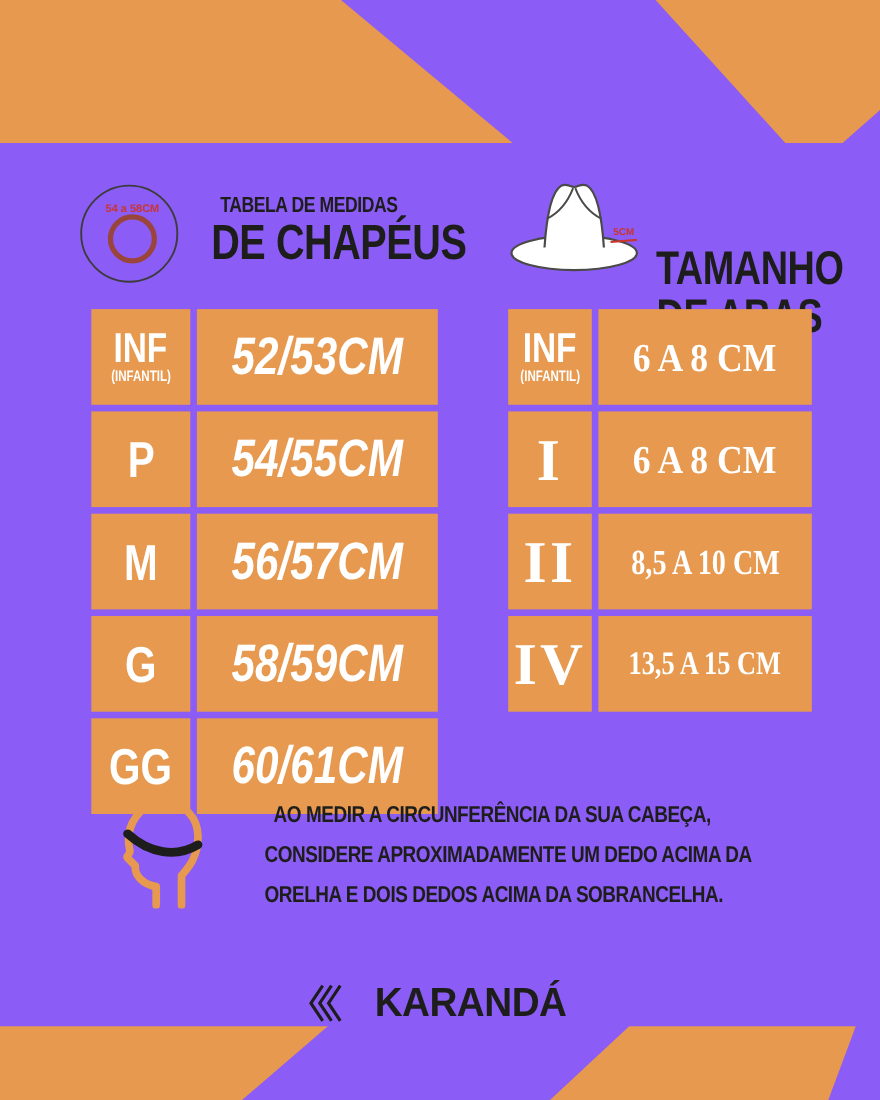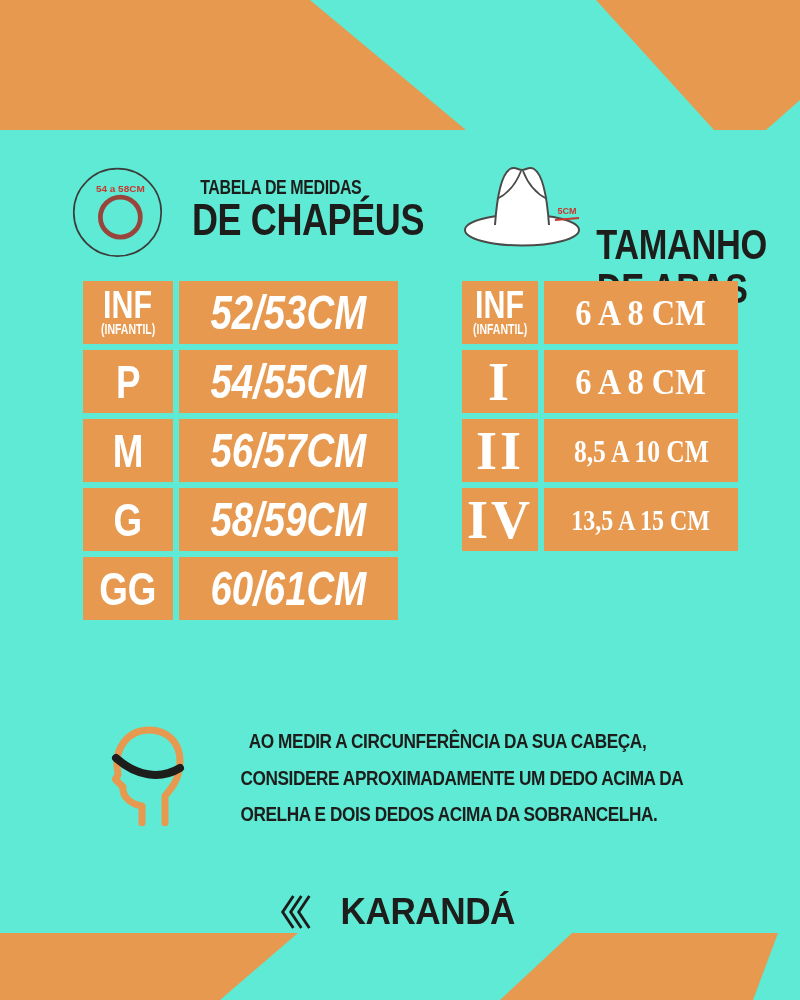--- a/index.html
+++ b/index.html
@@ -1,33 +1,33 @@
 <!DOCTYPE html>
 <html><head>
 <meta charset="utf-8">
 <style>
   html,body{margin:0;padding:0;background:#fff;}
-  .stage{position:relative;width:800px;height:1000px;background:#5eead4;overflow:hidden;
+  .stage{position:relative;width:800px;height:1000px;background:#8b5cf6;overflow:hidden;
          font-family:"Liberation Sans","DejaVu Sans",sans-serif;color:#1D1D1B;}
   svg{display:block;}
   .abs{position:absolute;}
   .cond{display:inline-block;white-space:nowrap;transform:scaleX(0.8);}
   .cond75{display:inline-block;white-space:nowrap;transform:scaleX(0.75);}
   .cond90{display:inline-block;white-space:nowrap;transform:scaleX(0.9);}
 
   
   .hdr-title{font-weight:700;letter-spacing:-0.5px;text-align:center;line-height:1.02;}
   .lt1{font-size:20px;}
   .lt2{font-size:45px;}
   .rt1{font-size:43px;}
   .rt2{font-size:43px;}
 
   
   .sizetable{position:absolute;display:flex;flex-direction:column;gap:6px;}
-  .trow{display:flex;gap:6px;height:63px;}
+  .trow{display:flex;gap:6px;height:87px;}
   .cell{background:#E6994F;display:flex;flex-direction:column;align-items:center;justify-content:center;
         color:#fff;font-weight:700;}
   .cell-label{flex:0 0 auto;}
   .ltable .cell-label{width:90px;}
   .rtable .cell-label{width:76px;}
   .ltable .cell-value{width:219px;font-style:italic;}
   .rtable .cell-value{width:194px;font-family:Liberation Serif, serif;}
   .lab-big{font-size:46px;line-height:1;}
   .lab-inf{font-size:38px;line-height:0.9;}
   .lab-sub{font-size:14px;line-height:1.1;}

